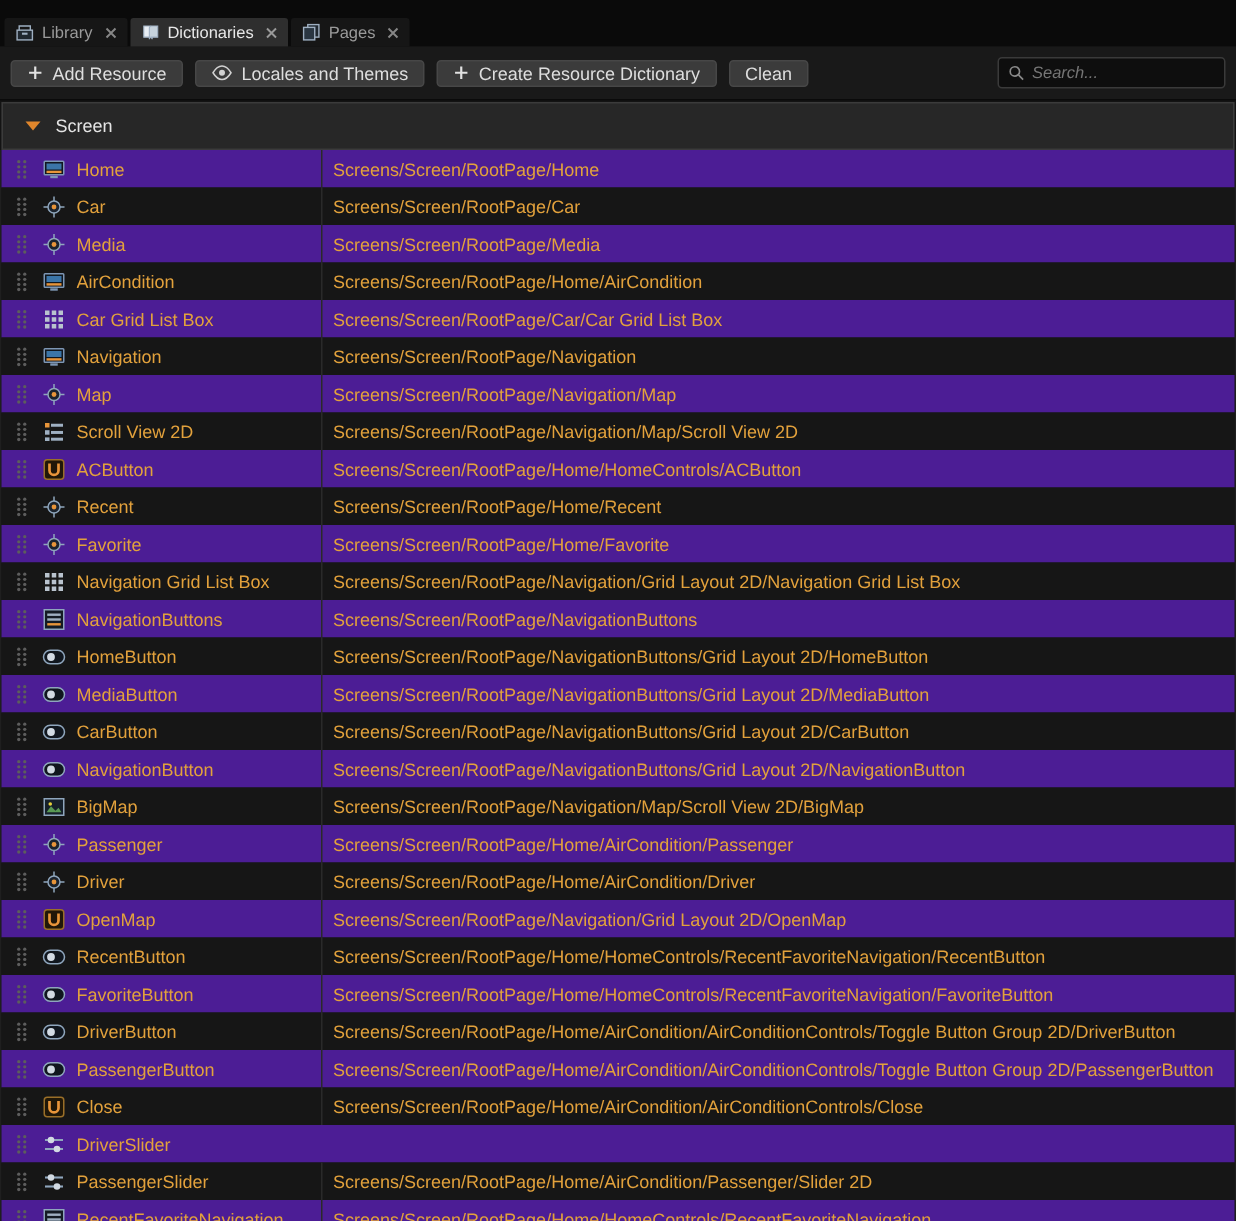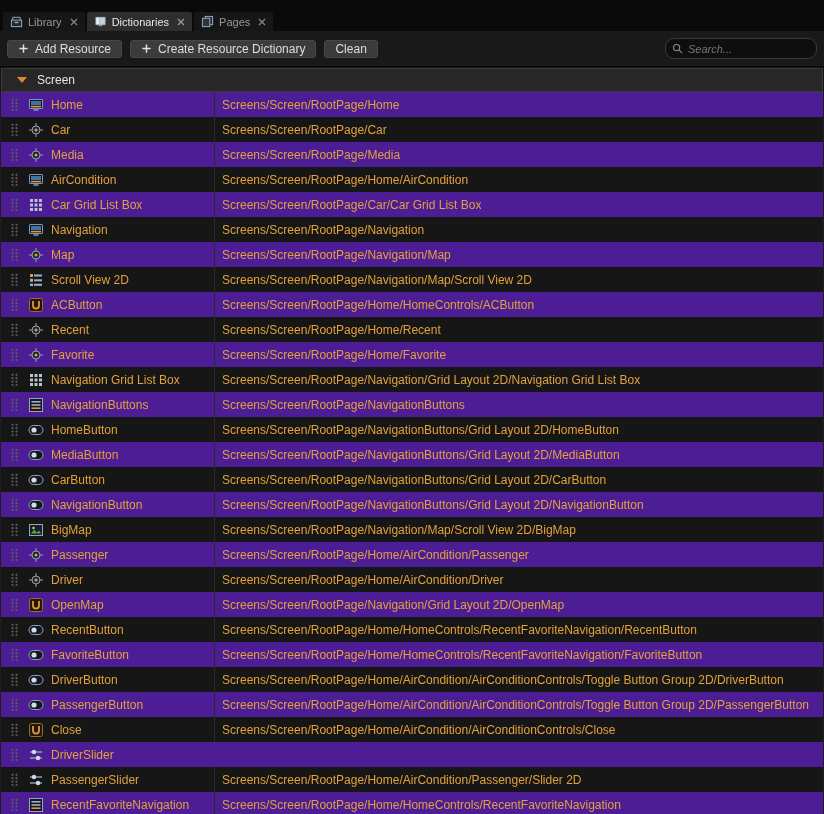--- a/index.html
+++ b/index.html
@@ -27,31 +27,31 @@
     height:36px; background:#191919; border-bottom:1px solid #0a0a0a;
     display:flex; align-items:center; padding:0 7px; gap:8px;
   }
   .btn {
     height:18px; display:inline-flex; align-items:center; gap:6px;
     background:#3b3b3b; border:1px solid #474747; border-radius:3px;
     color:#dedede; font-size:12px; padding:0 10px; cursor:default; white-space:nowrap;
   }
   .search {
     margin-left:auto; width:152px; height:21px;
-    background:#0e0e0e; border:1px solid #3a3a3a; border-radius:9px;
+    background:#0e0e0e; border:1px solid #3a3a3a; border-radius:3px;
     display:flex; align-items:center; gap:5px; padding:0 6px;
   }
   .search input {
     flex:1; min-width:0; background:transparent; border:none; outline:none;
     color:#9a9a9a; font-size:11px; font-style:italic;
     font-family:"Liberation Sans", sans-serif;
   }
   
   .section-header {
-    height:24px; margin:1px 1px 0 1px;
+    height:32px; margin:1px 1px 0 1px;
     background:#272727; border:1px solid #3b3b3b;
     display:flex; align-items:center; gap:10px; padding-left:15px;
   }
   .tri-down {
     width:0; height:0;
     border-left:5px solid transparent; border-right:5px solid transparent;
     border-top:6px solid #e0862c;
   }
   .section-header .label { color:#e4e4e4; font-size:12px; }
   
@@ -125,20 +125,29 @@
   <div class="btn">
     <span>
       <svg width="11" height="11" viewBox="0 0 12 12">
           <path d="M6 1.5v9M1.5 6h9" stroke="#e2e2e2" stroke-width="1.6"></path>
         </svg>
     </span>
     <span>Add Resource</span>
   </div>
   <div class="btn">
     <span>
+      <svg width="14" height="11" viewBox="0 0 14 11">
+          <path d="M1 5.5C3 2.2 5 1 7 1s4 1.2 6 4.5C11 8.8 9 10 7 10S3 8.8 1 5.5z" fill="none" stroke="#d2d2d2"></path>
+          <circle cx="7" cy="5.5" r="2" fill="#d2d2d2"></circle>
+        </svg>
+    </span>
+    <span>Locales and Themes</span>
+  </div>
+  <div class="btn">
+    <span>
       <svg width="11" height="11" viewBox="0 0 12 12">
           <path d="M6 1.5v9M1.5 6h9" stroke="#e2e2e2" stroke-width="1.6"></path>
         </svg>
     </span>
     <span>Create Resource Dictionary</span>
   </div>
   <div class="btn">
     <span>Clean</span>
   </div>
   <div class="search">

